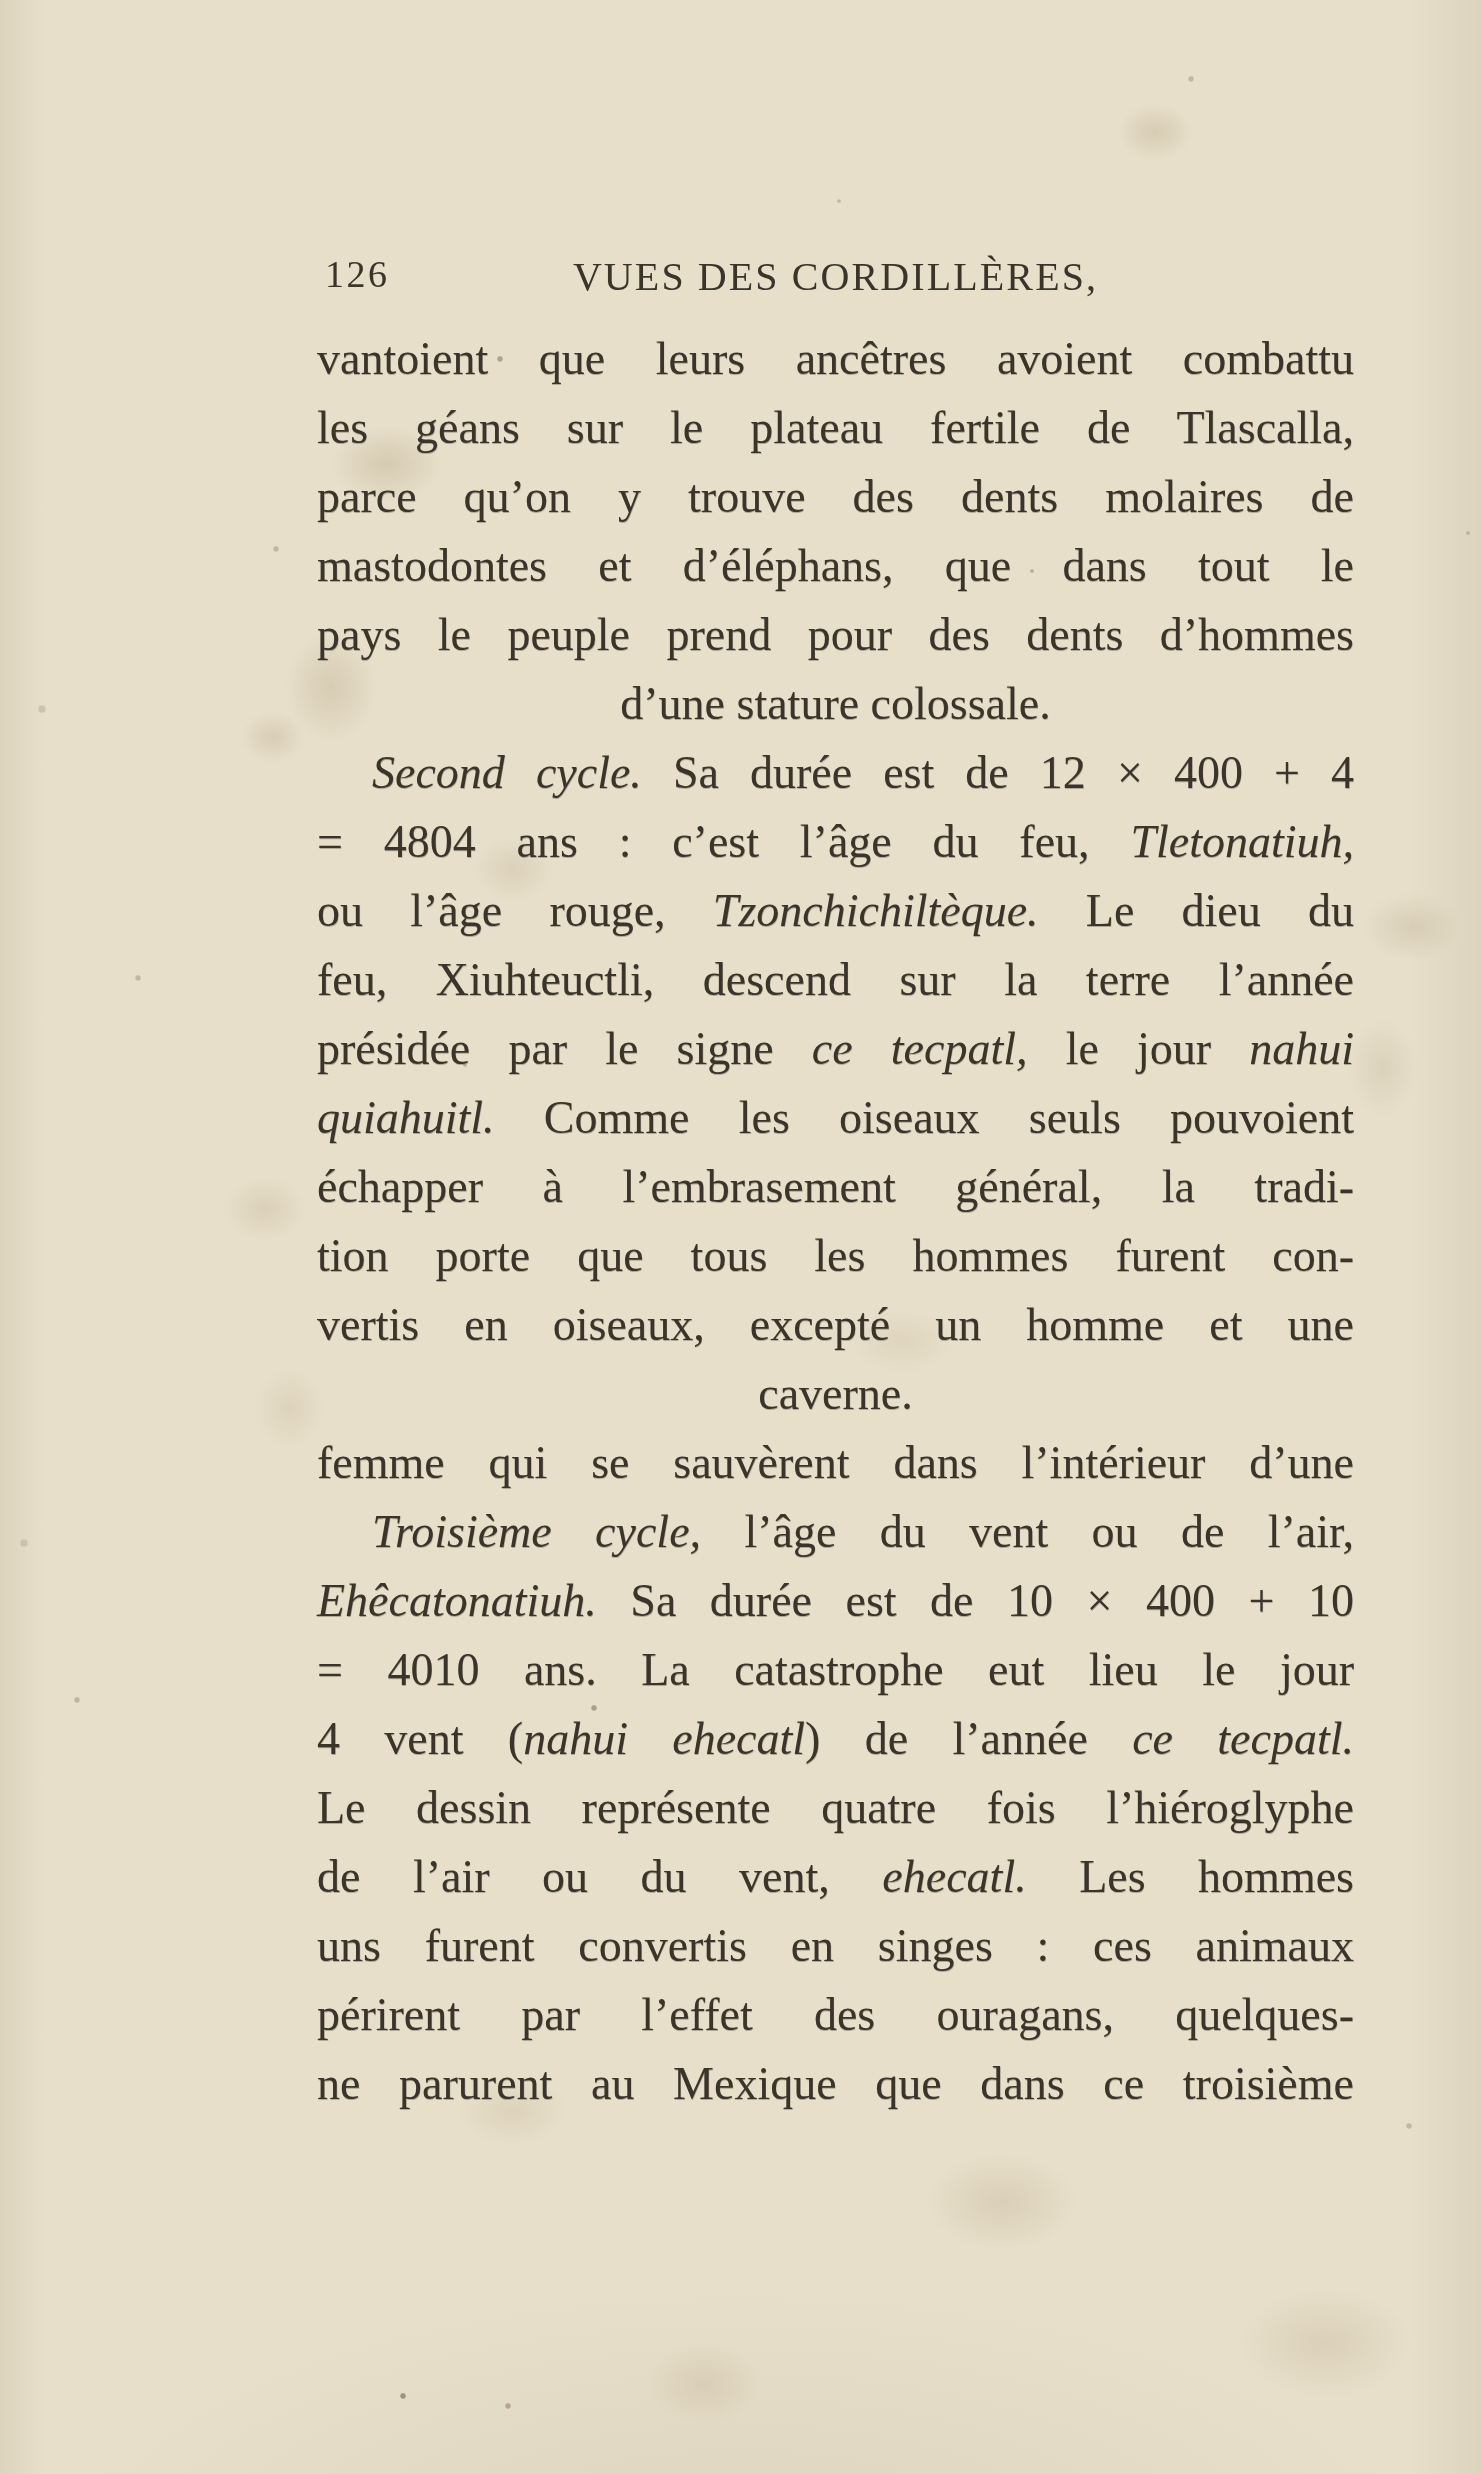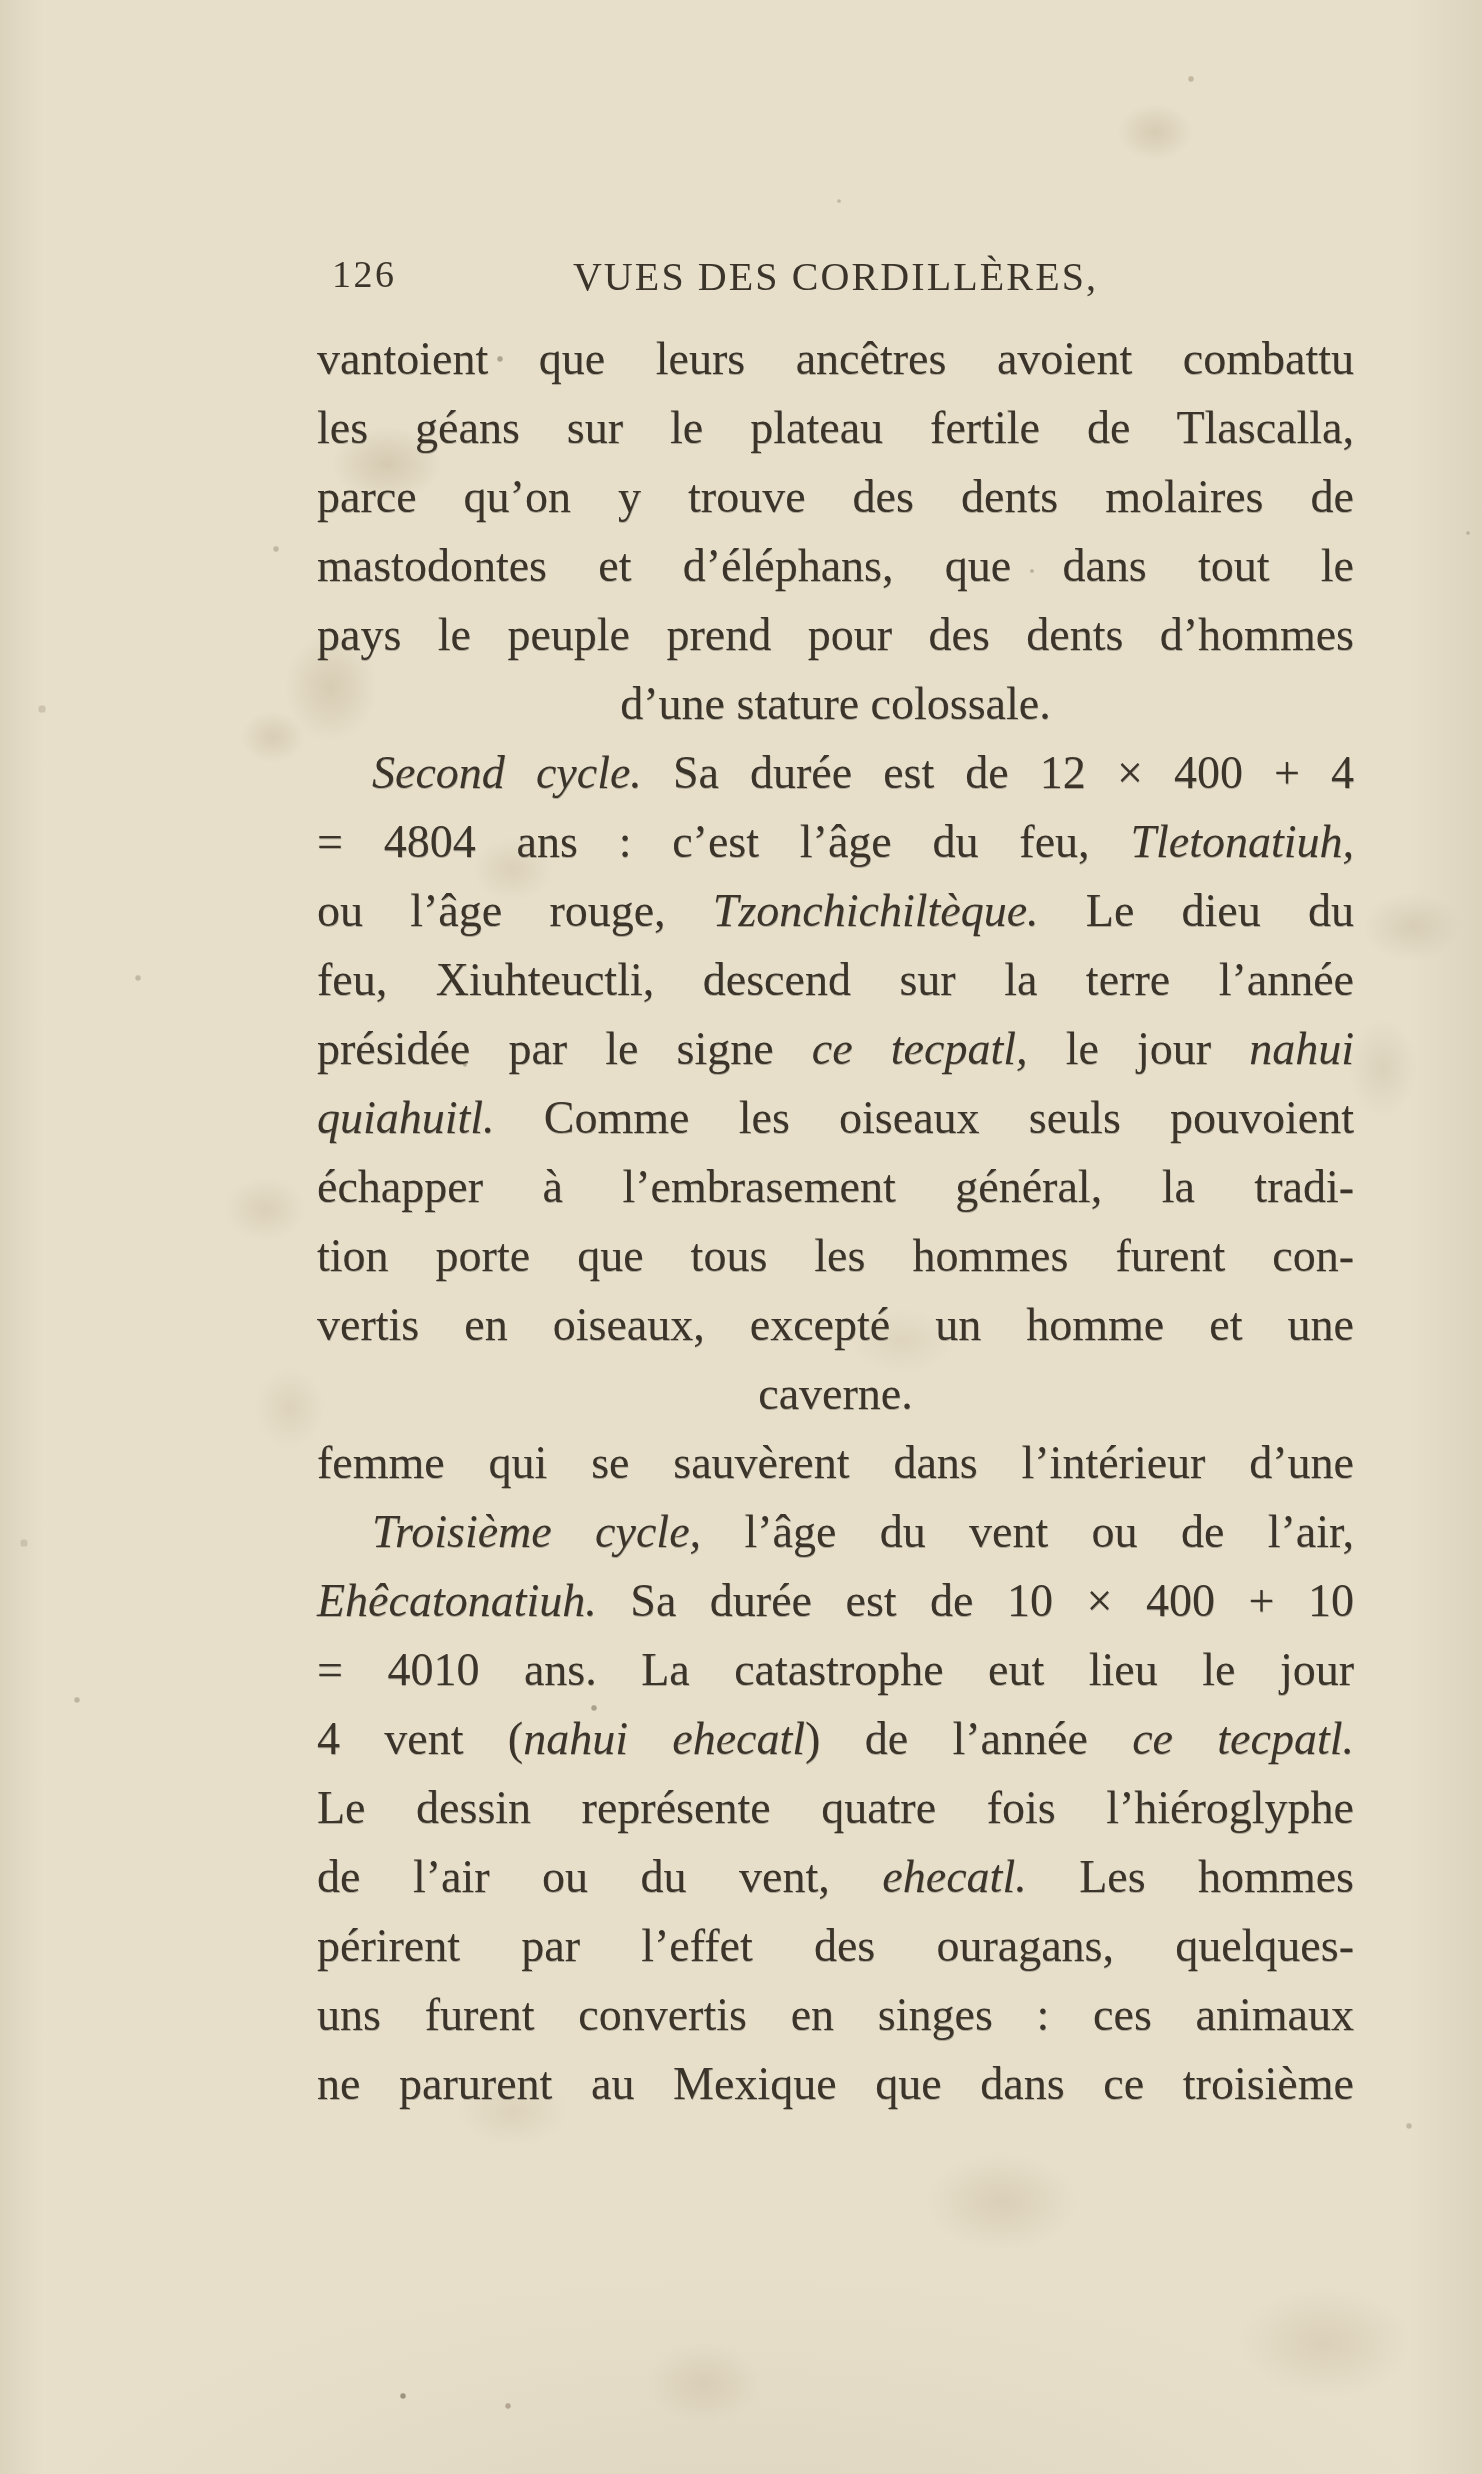--- a/index.html
+++ b/index.html
@@ -26,21 +26,21 @@
       linear-gradient(90deg, rgba(130,110,80,.10) 0, rgba(130,110,80,0) 3%, rgba(130,110,80,0) 95%, rgba(130,110,80,.10) 100%);
     overflow:hidden;
     font-family:"Liberation Serif","DejaVu Serif",serif;
     color:var(--ink,#3a342b);
   }
   .header{
     position:absolute;left:317px;top:253px;width:1037px;height:43px;
     line-height:43px;
   }
   .page-number{
-    position:absolute;left:15px;top:0;
+    position:absolute;left:8px;top:0;
     font-size:38px;letter-spacing:2.5px;
   }
   .running-title{
     position:absolute;left:0;right:0;top:1.7px;text-align:center;
     font-size:40px;letter-spacing:2.1px;
   }
   .text-block{
     position:absolute;left:317px;top:324px;width:1037px;
   }
   .line{
@@ -100,18 +100,18 @@
       <div class="line just"><span class="rm">tion porte que tous les hommes furent con-</span></div>
       <div class="line just"><span class="rm">vertis en oiseaux, excepté un homme et une</span></div>
       <div class="line"><span class="rm">caverne.</span></div>
       <div class="line just"><span class="rm">femme qui se sauvèrent dans l’intérieur d’une</span></div>
       <div class="line ind just"><span class="it">Troisième cycle,</span><span class="rm"> l’âge du vent ou de l’air,</span></div>
       <div class="line just"><span class="it">Ehêcatonatiuh.</span><span class="rm"> Sa durée est de 10 × 400 + 10</span></div>
       <div class="line just"><span class="rm">= 4010 ans. La catastrophe eut lieu le jour</span></div>
       <div class="line just"><span class="rm">4 vent (</span><span class="it">nahui ehecatl</span><span class="rm">) de l’année </span><span class="it">ce tecpatl.</span></div>
       <div class="line just"><span class="rm">Le dessin représente quatre fois l’hiéroglyphe</span></div>
       <div class="line just"><span class="rm">de l’air ou du vent, </span><span class="it">ehecatl.</span><span class="rm"> Les hommes</span></div>
+      <div class="line just"><span class="rm">uns furent convertis en singes : ces animaux</span></div>
       <div class="line just"><span class="rm">périrent par l’effet des ouragans, quelques-</span></div>
-      <div class="line just"><span class="rm">uns furent convertis en singes : ces animaux</span></div>
       <div class="line just"><span class="rm">ne parurent au Mexique que dans ce troisième</span></div>
     </div>
 </div>
 
 
 </body></html>

